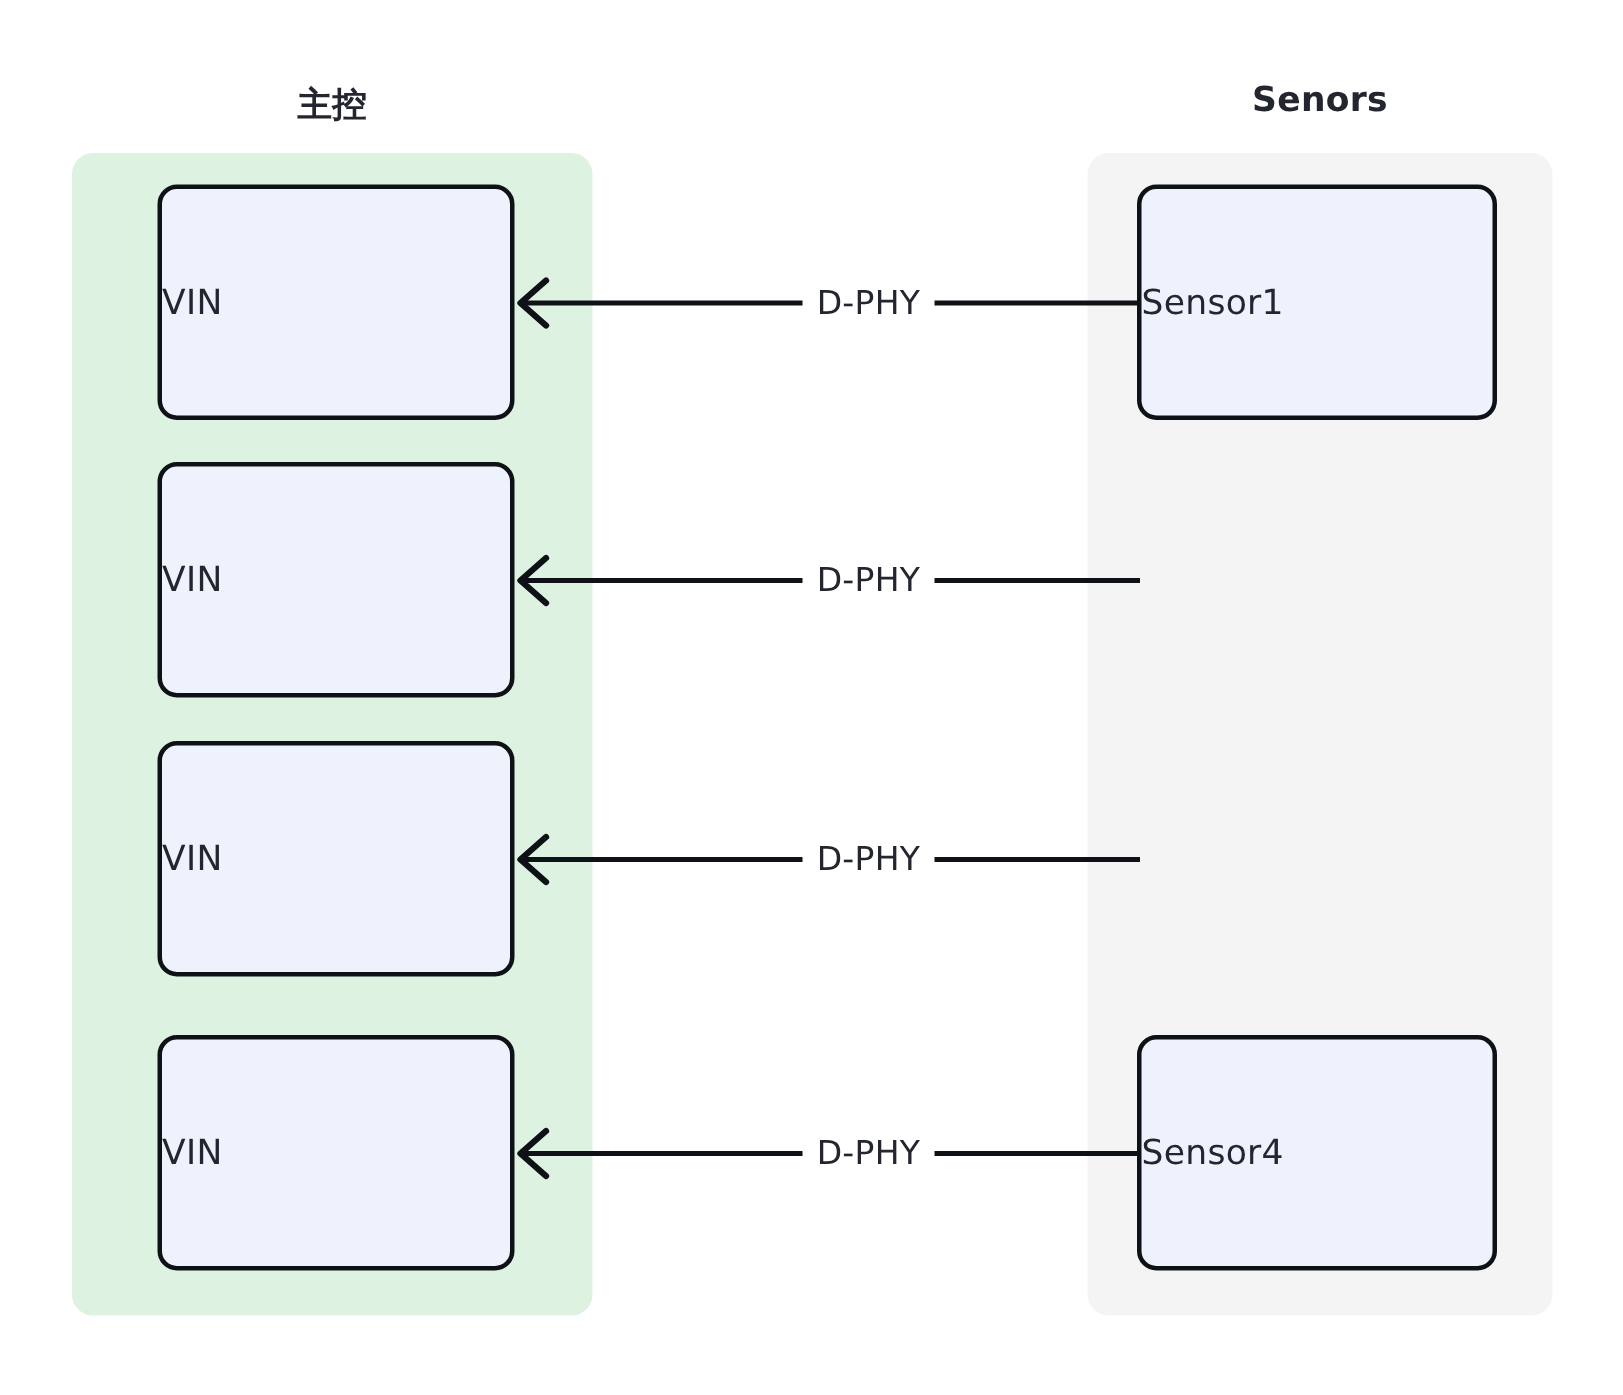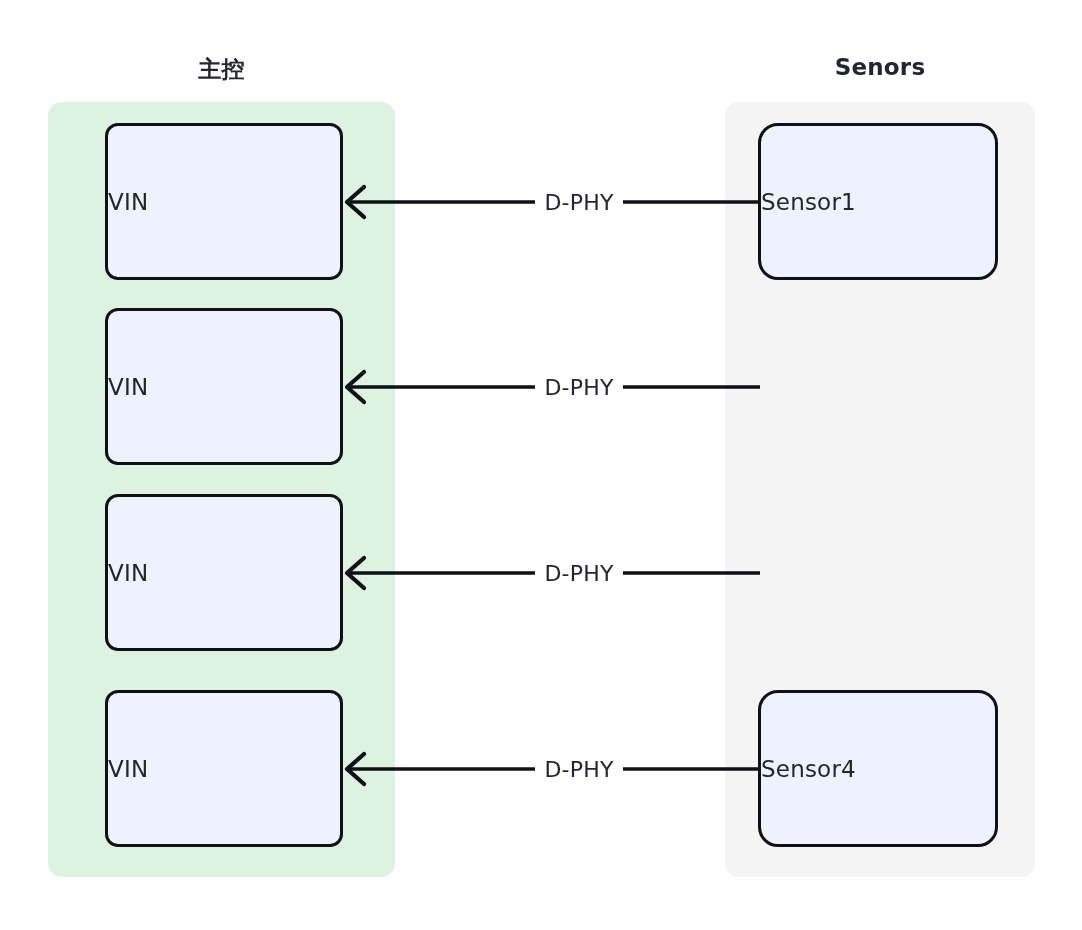--- a/index.html
+++ b/index.html
@@ -81,21 +81,20 @@
   }
   .node-vin {
     left: 105px;
     width: 238px;
     height: 157px;
   }
   .node-sensor {
     left: 758px;
     width: 240px;
     height: 157px;
-    border-radius: 20px;
   }
 
   .row-0 { top: 123px; }
   .row-1 { top: 308px; }
   .row-2 { top: 494px; }
   .row-3 { top: 690px; }
 
   
   .edge {
     position: absolute;

